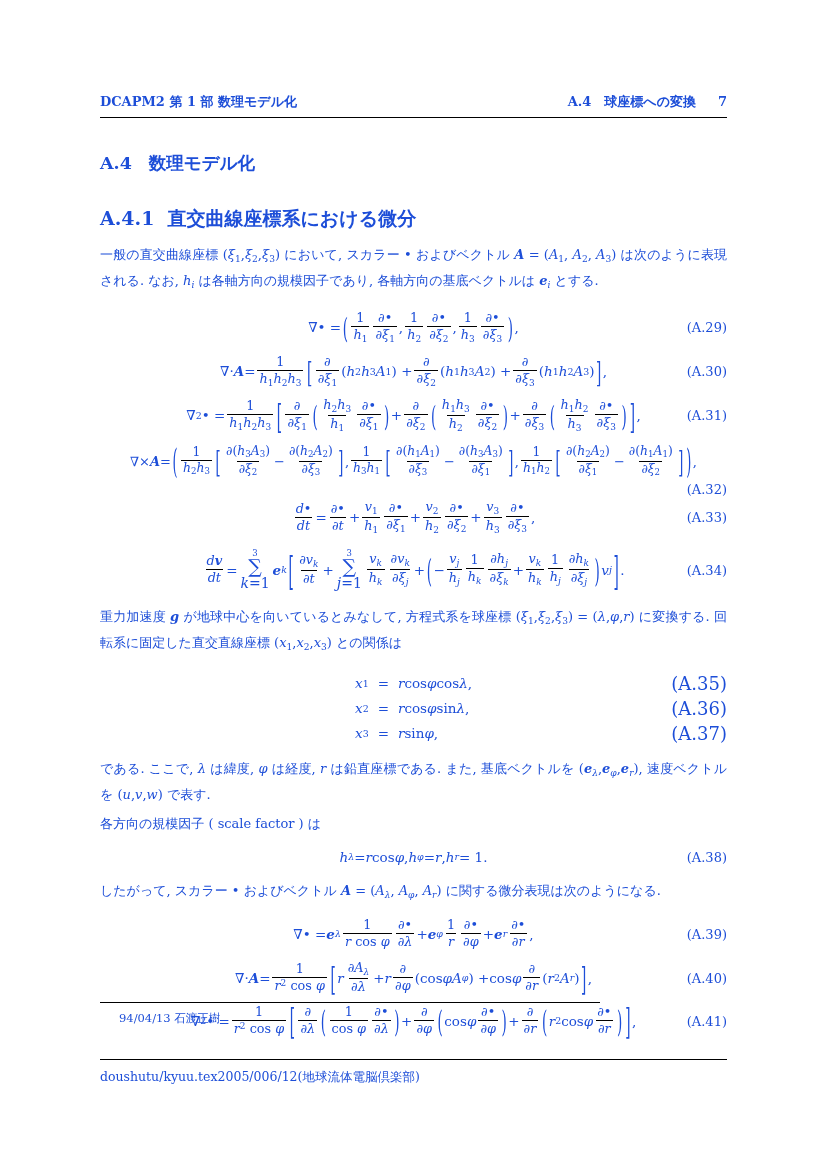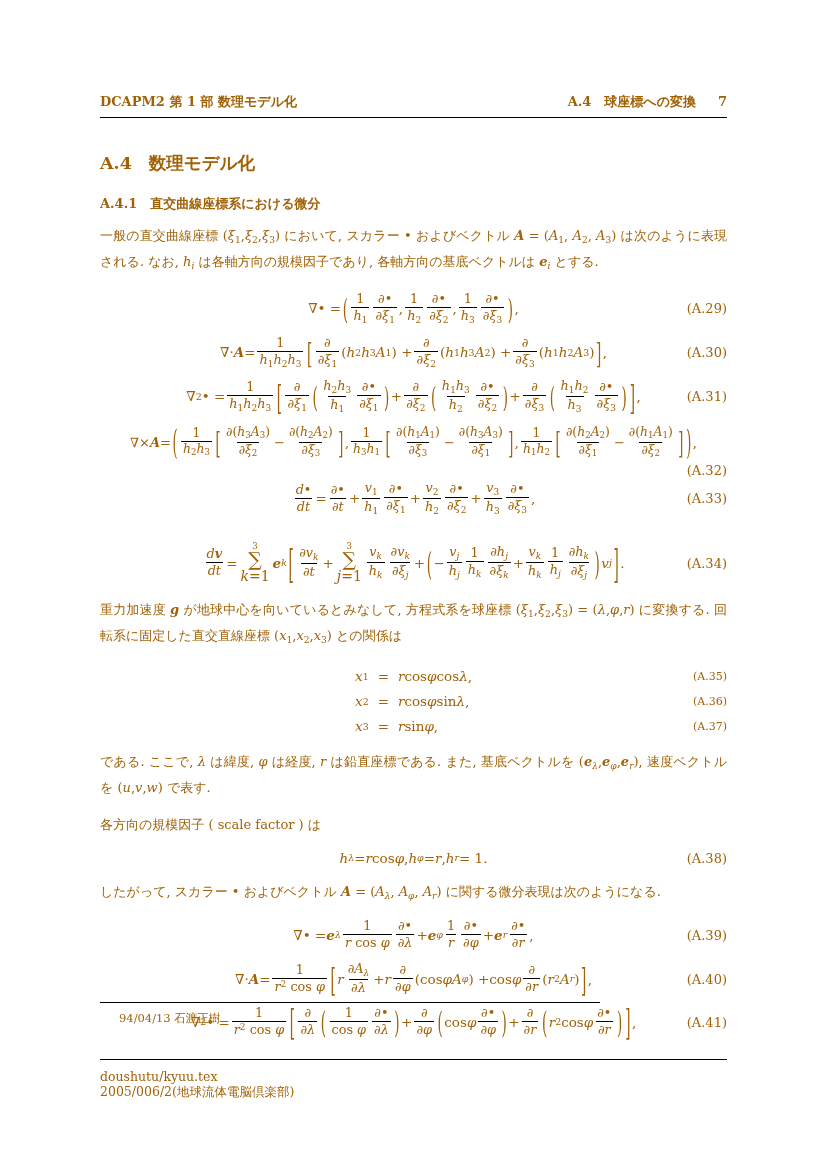--- a/index.html
+++ b/index.html
@@ -1,31 +1,31 @@
 <!DOCTYPE html>
 <html><head>
 <meta charset="utf-8">
 <style>
   html,body{margin:0;padding:0;background:#ffffff;}
-  .page{position:relative;width:826px;height:1169px;background:#ffffff;color:#a16207;
+  .page{position:relative;width:826px;height:1169px;background:#ffffff;color:#1d4ed8;
         font-family:"DejaVu Serif","Liberation Serif",serif;font-size:13px;overflow:hidden;}
   .content{position:absolute;left:100px;top:93px;width:627px;}
   
   .hdr{display:flex;justify-content:space-between;align-items:baseline;font-weight:bold;font-size:13px;
        border-bottom:1.4px solid #000;padding-bottom:6px;}
   .hdr-right{display:flex;align-items:baseline;}
   .hdr-pageno{margin-left:22px;}
   
   .h1{font-size:17.5px;font-weight:bold;margin-top:33px;}
   .h1 .lab{margin-right:17px;}
-  .h2{font-size:13px;font-weight:bold;margin-top:20px;}
+  .h2{font-size:19px;font-weight:bold;margin-top:31px;}
   .h2 .lab{margin-right:13px;}
   
   .para{margin-top:12px;line-height:21.5px;text-align:justify;}
-  .para-tight{margin-top:16px;line-height:21.5px;text-align:justify;}
+  .para-tight{margin-top:8px;line-height:21.5px;text-align:justify;}
   
   .it{font-style:italic;}
   .rm{font-style:normal;}
   .bi{font-weight:bold;font-style:italic;}
   .sb{font-size:0.70em;vertical-align:-0.28em;}
   .sp2{font-size:0.70em;vertical-align:0.50em;}
   .fr{display:inline-flex;flex-direction:column;align-items:center;vertical-align:middle;
       margin:0 2px;text-align:center;line-height:1.25;font-size:0.95em;}
   .fr .de{border-top:1px solid #000;padding:0 2px;}
   .fr .nu{padding:0 2px;}
@@ -38,40 +38,40 @@
   
   .eq{position:relative;display:flex;align-items:center;justify-content:center;font-size:13.5px;}
   .eq .body{display:inline-flex;align-items:center;white-space:nowrap;}
   .eqno{position:absolute;right:0;top:50%;transform:translateY(-50%);font-size:13px;font-style:normal;}
   .m29{margin-top:13px;min-height:36px;}
   .m30{margin-top:8px;min-height:36px;}
   .m31{margin-top:6px;min-height:40px;}
   .m32{margin-top:5px;min-height:42px;font-size:13px;margin-left:-58px;margin-right:-58px;}
   .no-below{text-align:right;font-size:13px;margin-top:0px;}
   .m33{margin-top:2px;min-height:34px;}
-  .m34{margin-top:22px;min-height:48px;}
+  .m34{margin-top:10px;min-height:48px;}
   .m38{margin-top:11px;min-height:22px;}
   .m39{margin-top:9px;min-height:38px;}
   .m40{margin-top:5px;min-height:40px;}
   .m41{margin-top:3px;min-height:40px;}
   
   .align-wrap{position:relative;margin-top:13px;font-size:13.5px;}
   .align-grid{display:grid;grid-template-columns:auto auto auto;justify-content:center;column-gap:9px;}
   .align-grid .c{height:25px;display:flex;align-items:center;white-space:nowrap;}
   .align-grid .l{justify-content:flex-end;}
   .align-grid .r{justify-content:flex-start;}
   .align-nums{position:absolute;right:0;top:0;}
-  .align-nums div{height:25px;display:flex;align-items:center;font-size:11px;}
+  .align-nums div{height:25px;display:flex;align-items:center;font-size:18px;}
   
   .footnotes{position:absolute;left:100px;top:1002px;width:627px;font-size:11.5px;line-height:16px;}
   .fn-rule{width:500px;border-top:1.2px solid #000;margin-bottom:7px;}
   .fn-line{padding-left:19px;}
   .footer{position:absolute;left:100px;top:1059px;width:627px;font-size:12.5px;}
   .ft-rule{border-top:1px solid #000;margin-bottom:9px;}
-  .ft-row{display:flex;justify-content:center;flex-direction:column;}
+  .ft-row{display:flex;justify-content:flex-start;}
 </style>
 </head>
 <body>
 
 <div class="page">
   <div class="content">
 
     <div class="hdr">
       <span>DCAPM2 第 1 部 数理モデル化</span>
       <span class="hdr-right">
@@ -380,16 +380,16 @@
 
   <div class="footnotes">
     <div class="fn-rule"></div>
     <div class="fn-line">94/04/13 石渡正樹</div>
   </div>
 
   <div class="footer">
     <div class="ft-rule"></div>
     <div class="ft-row">
       <span>doushutu/kyuu.tex</span>
-      <span>2005/006/2(地球流体電脳倶楽部)</span>
+      <span>2005/006/12(地球流体電脳倶楽部)</span>
     </div>
   </div>
 </div>
 
 </body></html>

